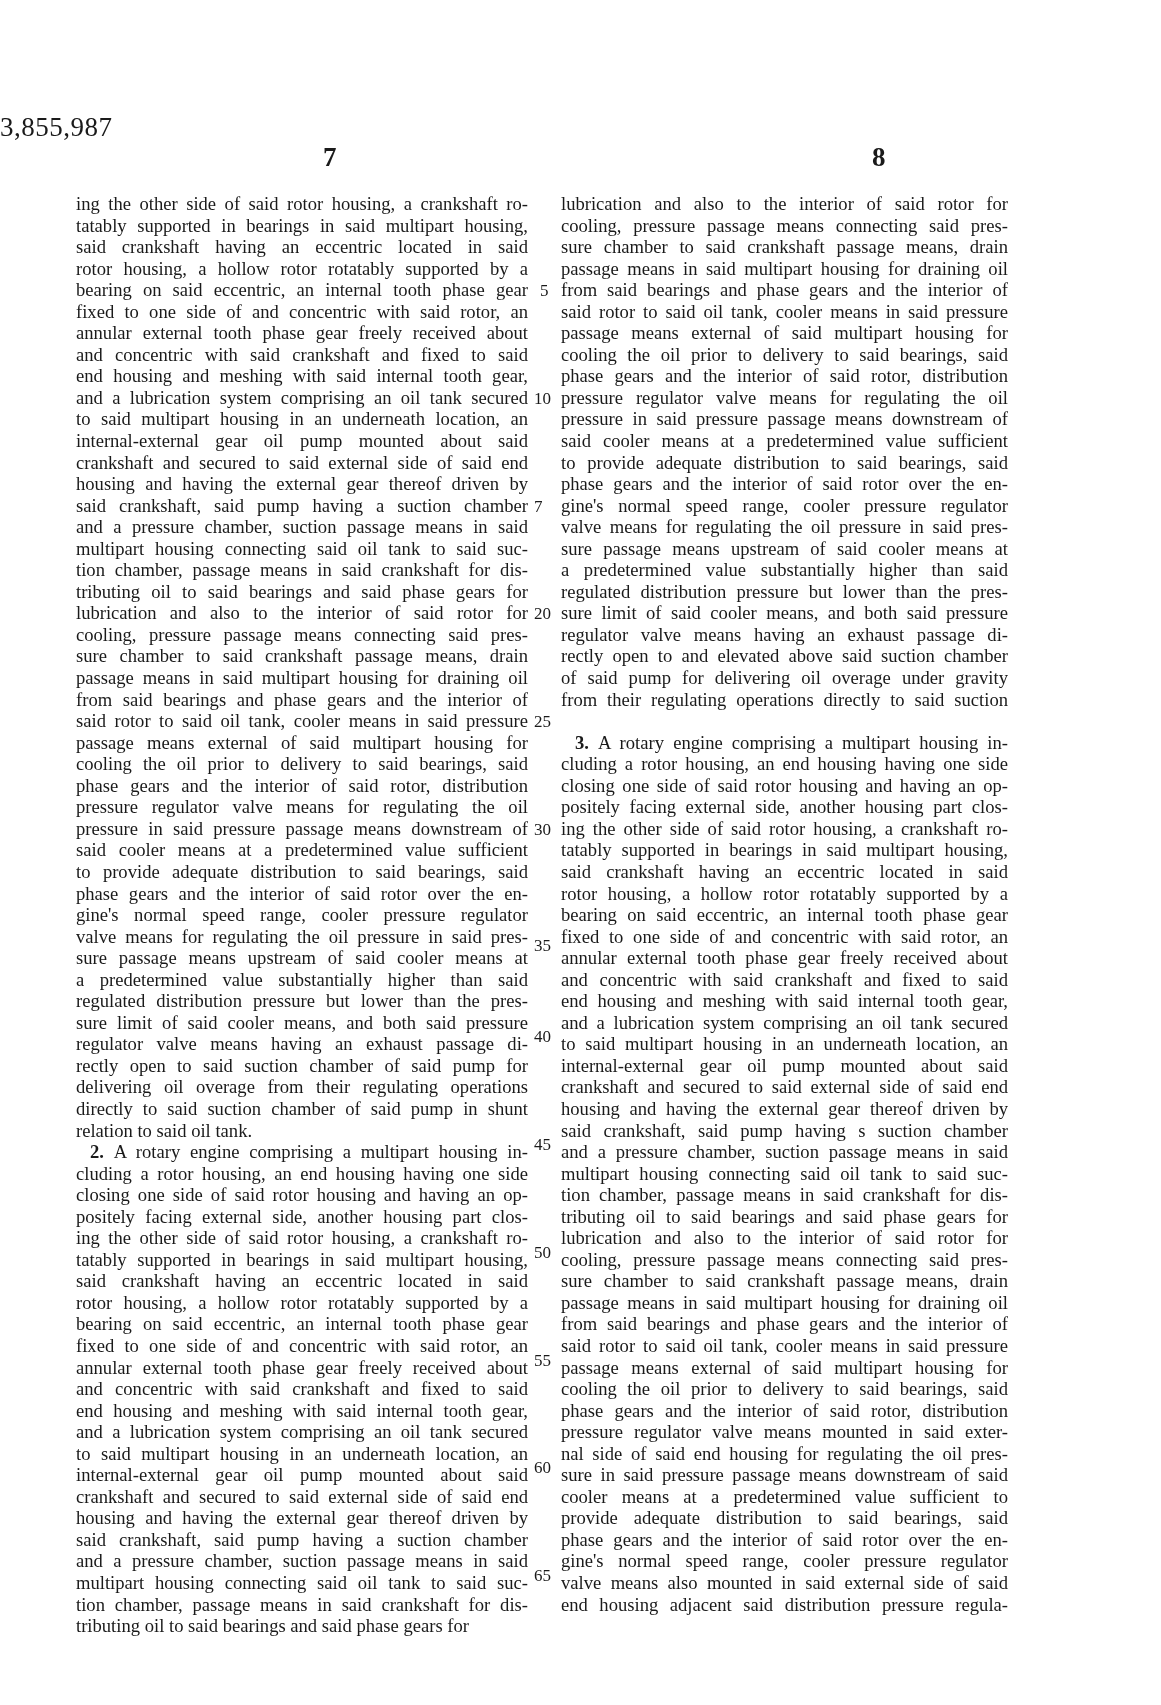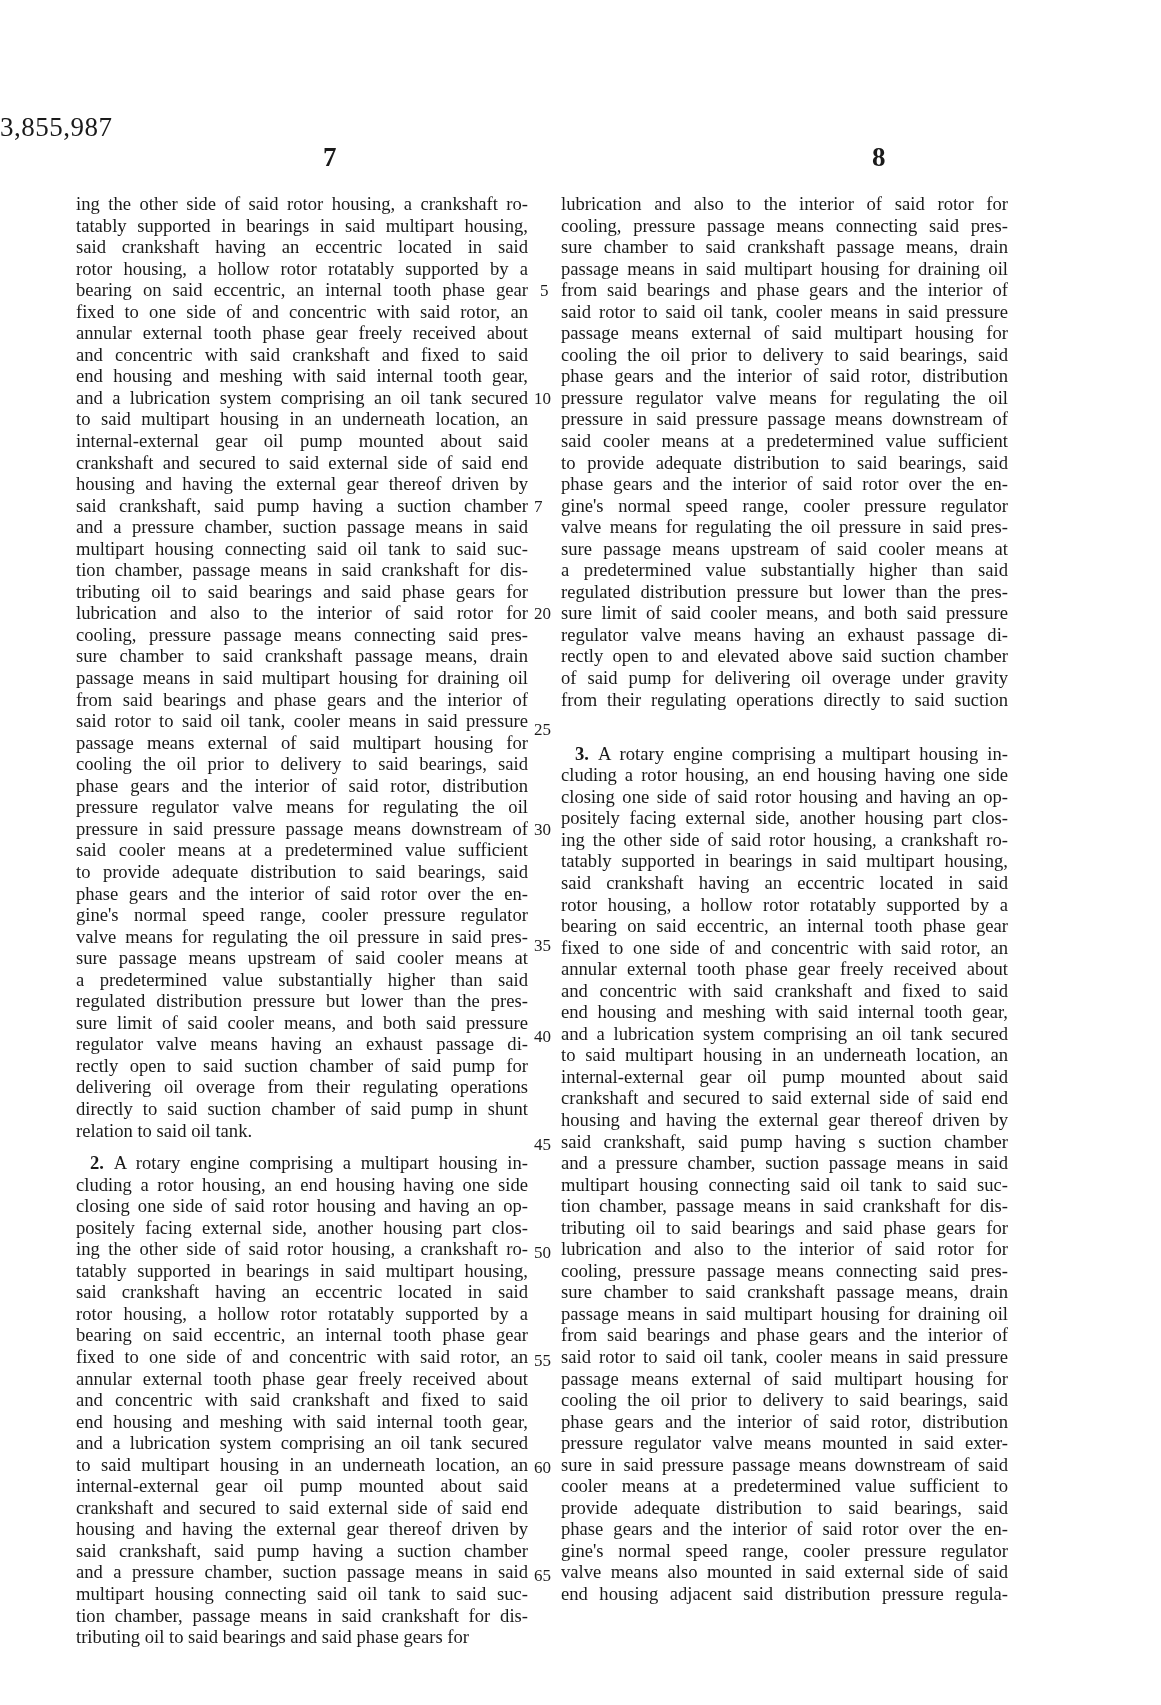--- a/index.html
+++ b/index.html
@@ -8,21 +8,21 @@
   .patent-number { position: absolute; top: 112px; left: 0; width: 1161px; text-align: left;
                    font-size: 27px; letter-spacing: 0.5px; }
   .page-num { position: absolute; top: 142px; font-size: 27px; font-weight: bold; }
   .page-left { left: 323px; }
   .page-right { left: 872px; }
   .column { position: absolute; top: 193px; width: 452px; font-size: 18.6px; line-height: 21.55px; }
   .col-left { left: 76px; }
   .col-right { left: 561px; width: 447px; }
   .line { display: block; text-align: justify; text-align-last: justify; white-space: nowrap; height: 21.55px; overflow: visible; }
   .line.last { text-align-last: left; }
-  .line.indent { padding-left: 14px; margin-top: 11px; }
+  .line.indent { padding-left: 14px; }
   .line.blank { height: 21.55px; }
   .claim-num { font-weight: bold; }
   .ln-marker { position: absolute; font-size: 17px; line-height: 18px; }
 </style>
 </head>
 <body>
 
 <div class="patent-number">3,855,987</div>
 <div class="page-num page-left">7</div>
 <div class="page-num page-right">8</div>
@@ -148,35 +148,36 @@
     <span class="line"><span>lubrication and also to the interior of said rotor for</span></span>
     <span class="line"><span>cooling, pressure passage means connecting said pres-</span></span>
     <span class="line"><span>sure chamber to said crankshaft passage means, drain</span></span>
     <span class="line"><span>passage means in said multipart housing for draining oil</span></span>
     <span class="line"><span>from said bearings and phase gears and the interior of</span></span>
     <span class="line"><span>said rotor to said oil tank, cooler means in said pressure</span></span>
     <span class="line"><span>passage means external of said multipart housing for</span></span>
     <span class="line"><span>cooling the oil prior to delivery to said bearings, said</span></span>
     <span class="line"><span>phase gears and the interior of said rotor, distribution</span></span>
     <span class="line"><span>pressure regulator valve means mounted in said exter-</span></span>
+    <span class="line"><span>nal side of said end housing for regulating the oil pres-</span></span>
     <span class="line"><span>sure in said pressure passage means downstream of said</span></span>
     <span class="line"><span>cooler means at a predetermined value sufficient to</span></span>
     <span class="line"><span>provide adequate distribution to said bearings, said</span></span>
     <span class="line"><span>phase gears and the interior of said rotor over the en-</span></span>
     <span class="line"><span>gine's normal speed range, cooler pressure regulator</span></span>
     <span class="line"><span>valve means also mounted in said external side of said</span></span>
     <span class="line"><span>end housing adjacent said distribution pressure regula-</span></span>
   </div>
 
 <div id="gutter">
     <div class="ln-marker" style="top: 282.2px; left: 540px;">5</div>
     <div class="ln-marker" style="top: 389.95px; left: 534px;">10</div>
     <div class="ln-marker" style="top: 497.7px; left: 534px;">7</div>
     <div class="ln-marker" style="top: 605.45px; left: 534px;">20</div>
-    <div class="ln-marker" style="top: 713.2px; left: 534px; margin-top: 8px;">25</div>
+    <div class="ln-marker" style="top: 713.2px; left: 534px;">25</div>
     <div class="ln-marker" style="top: 820.95px; left: 534px;">30</div>
     <div class="ln-marker" style="top: 920.7px; left: 534px; margin-top: 16px;">35</div>
     <div class="ln-marker" style="top: 1028.45px; left: 534px;">40</div>
     <div class="ln-marker" style="top: 1136.2px; left: 534px;">45</div>
     <div class="ln-marker" style="top: 1243.95px; left: 534px;">50</div>
     <div class="ln-marker" style="top: 1351.7px; left: 534px;">55</div>
     <div class="ln-marker" style="top: 1459.45px; left: 534px;">60</div>
     <div class="ln-marker" style="top: 1567.2px; left: 534px;">65</div>
   </div>
 

